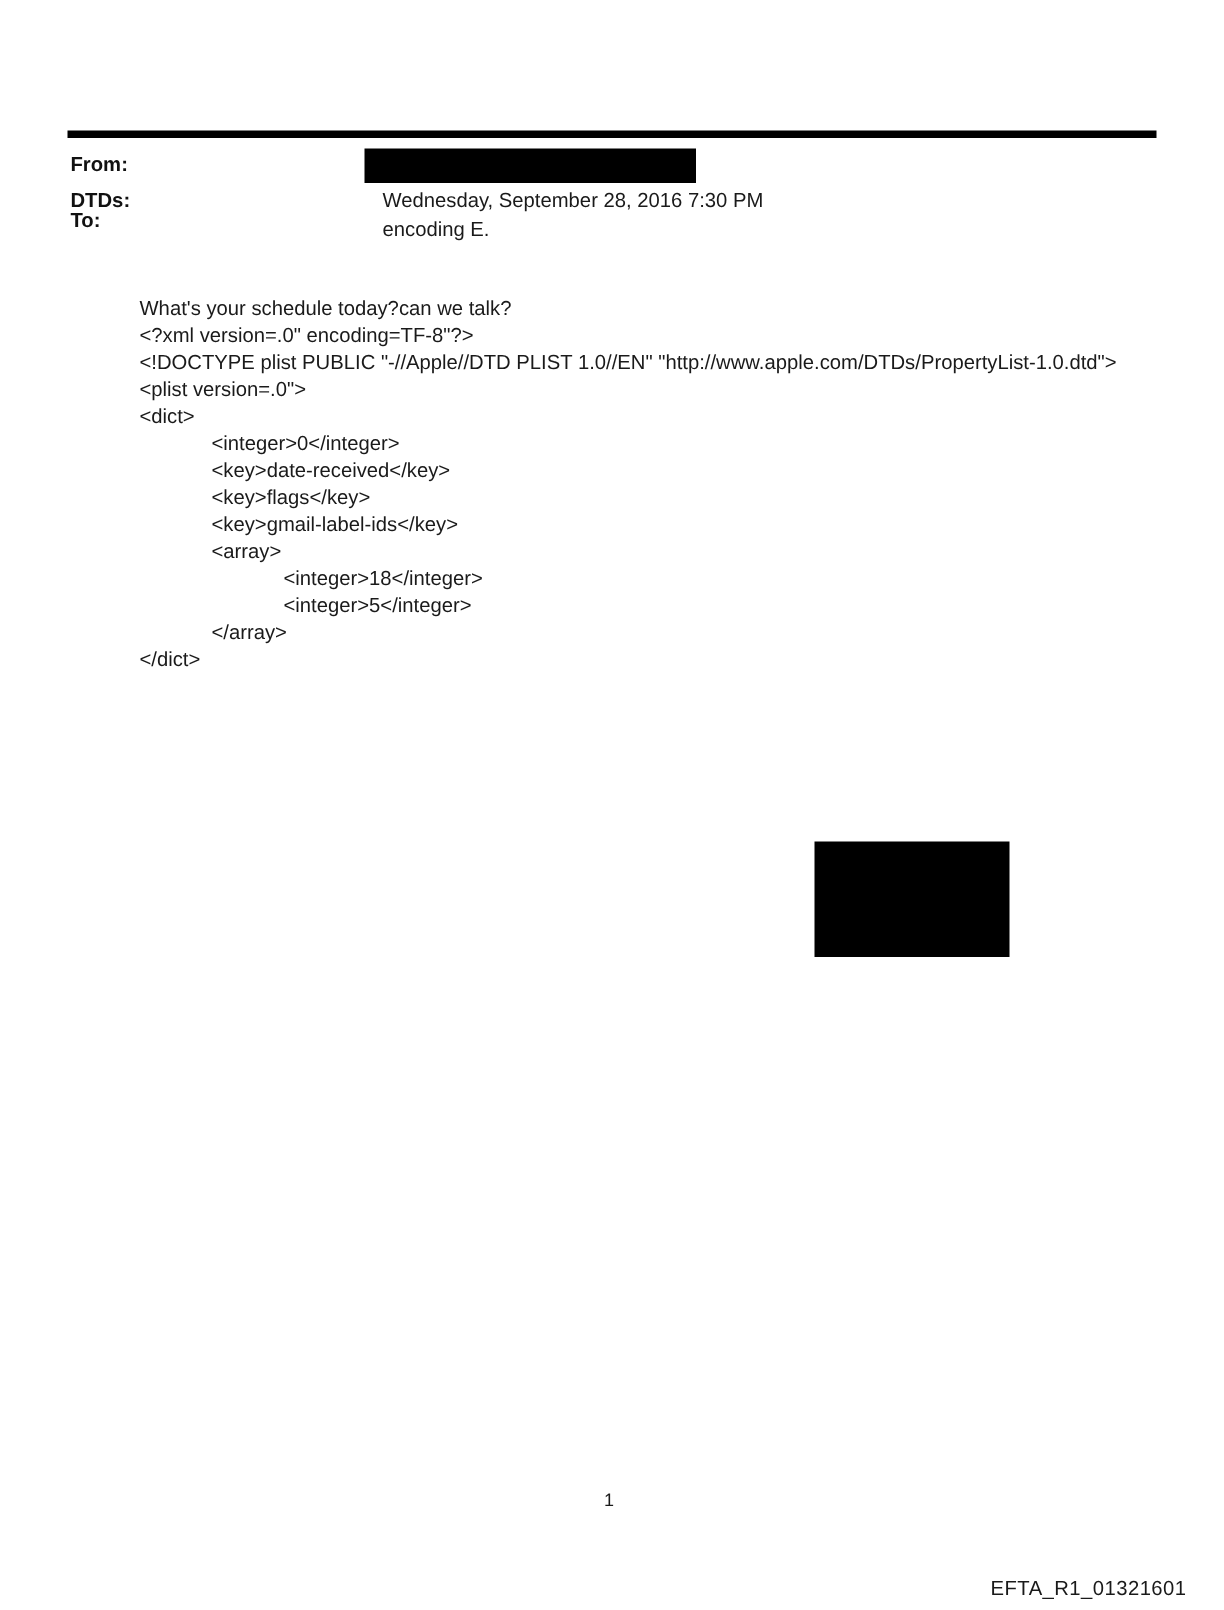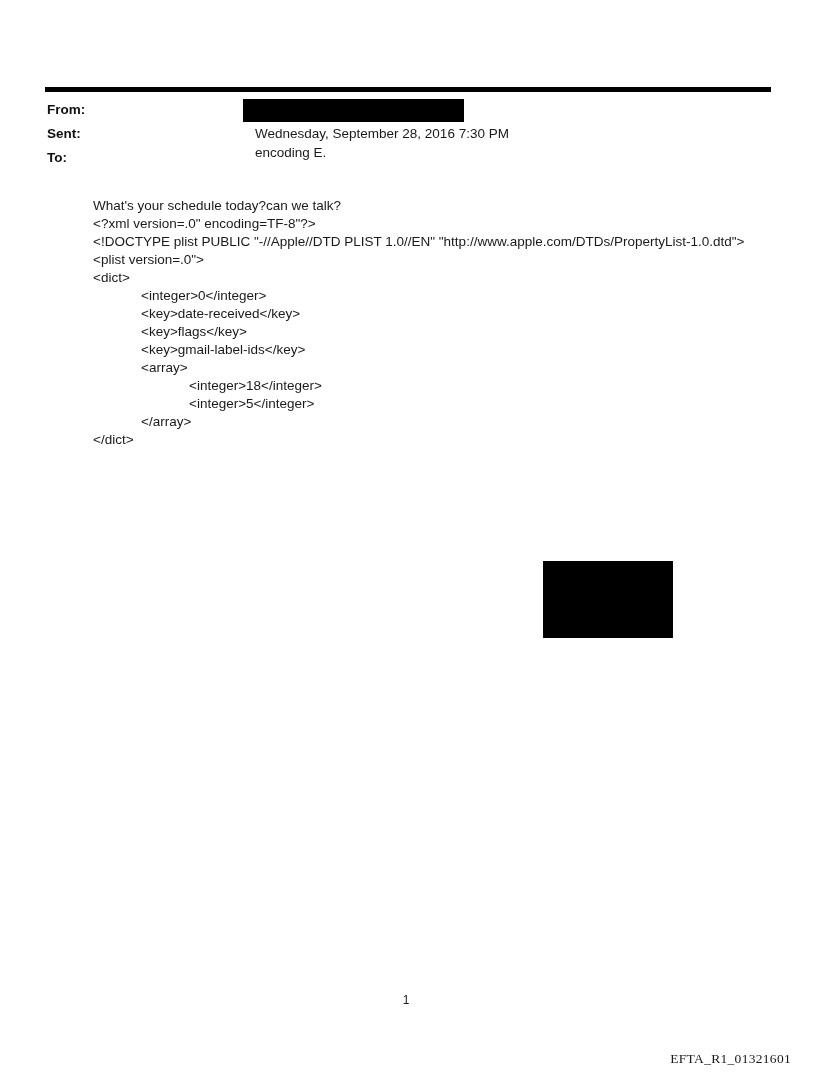--- a/index.html
+++ b/index.html
@@ -69,37 +69,36 @@
     text-align: center;
     font-size: 12px;
     color: #1a1a1a;
   }
   .bates-number {
     position: absolute;
     right: 25px; top: 1051px;
     font-size: 13.5px;
     letter-spacing: 0.3px;
     color: #1a1a1a;
-    font-family: Liberation Serif, serif;
   }
 </style>
 </head>
 <body>
 
 <div class="page">
 
   <div class="top-rule"></div>
 
   <div class="hdr-label" style="top:102px">From:</div>
   <div class="redaction-bar"></div>
 
-  <div class="hdr-label" style="top:126px">Sent:</div>
+  <div class="hdr-label" style="top:126px">DTDs:</div>
   <div class="hdr-value" style="top:126px">Wednesday, September 28, 2016 7:30 PM</div>
 
-  <div class="hdr-label" style="top:150px">To:</div>
+  <div class="hdr-label" style="top:139px">To:</div>
   <div class="hdr-value" style="top:145px">encoding E.</div>
 
   <div class="body-block">
     <div class="l i0">What's your schedule today?can we talk?</div>
     <div class="l i0">&lt;?xml version=.0" encoding=TF-8"?&gt;</div>
     <div class="l i0">&lt;!DOCTYPE plist PUBLIC "-//Apple//DTD PLIST 1.0//EN" "http://www.apple.com/DTDs/PropertyList-1.0.dtd"&gt;</div>
     <div class="l i0">&lt;plist version=.0"&gt;</div>
     <div class="l i0">&lt;dict&gt;</div>
     <div class="l i1">&lt;integer&gt;0&lt;/integer&gt;</div>
     <div class="l i1">&lt;key&gt;date-received&lt;/key&gt;</div>

